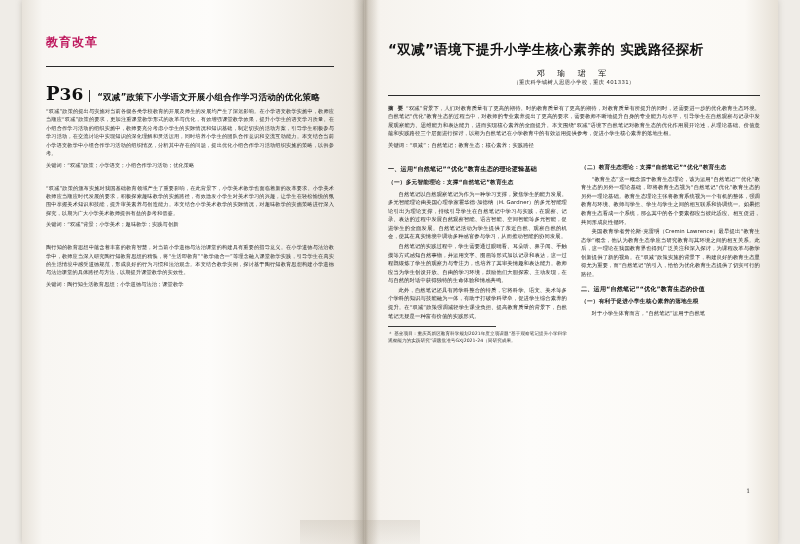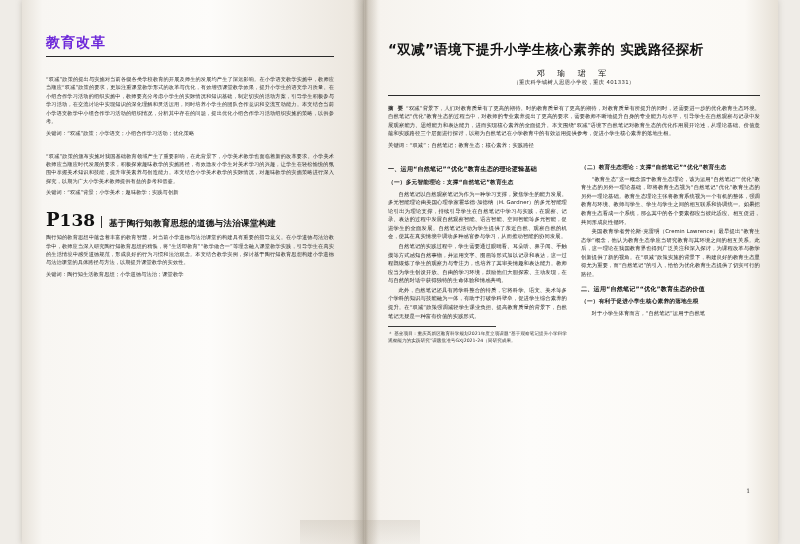--- a/index.html
+++ b/index.html
@@ -65,25 +65,25 @@
 
   
   .left-content {
     position: absolute;
     left: 46px;
     top: 34px;
     width: 288px;
     height: 470px;
   }
   .section-head {
-    font-size: 14px;
+    font-size: 12px;
     font-weight: bold;
     letter-spacing: 1px;
-    color: #6d28d9;
-    margin: 0 0 4px 0;
+    color: #be185d;
+    margin: 0 0 15px 0;
   }
   .head-rule {
     border-bottom: 1.4px solid #2a2a2a;
     width: 288px;
     margin-bottom: 18px;
   }
   .toc-entry {
     margin-bottom: 15px;
   }
   .toc-title-row {
@@ -246,35 +246,35 @@
 
 <div class="spread">
   <div class="paper-left"></div>
   <div class="paper-right"></div>
 
   <div class="left-content cjk">
     <div class="section-head">教育改革</div>
     <div class="head-rule"></div>
 
     <div class="toc-entry">
+      <div class="toc-title-row">
+        <span class="pnum"><span class="pletter">P</span><span>36</span></span>
+        <span class="bar"></span>
+        <span class="toc-title">“双减”政策下小学语文开展小组合作学习活动的优化策略</span>
+      </div>
       <div class="toc-abstract">“双减”政策的提出与实施对当前各级各类学校教育的开展及师生的发展均产生了深远影响。在小学语文教学实施中，教师应当顺应“双减”政策的要求，更加注重课堂教学形式的改革与优化，有效增强课堂教学效果，提升小学生的语文学习质量。在小组合作学习活动的组织实施中，教师要充分考虑小学生的实际情况和知识基础，制定切实的活动方案，引导学生积极参与学习活动，在交流讨论中实现知识的深化理解和灵活运用，同时培养小学生的团队合作意识和交流互动能力。本文结合当前小学语文教学中小组合作学习活动的组织情况，分析其中存在的问题，提出优化小组合作学习活动组织实施的策略，以供参考。</div>
       <div class="toc-keywords">关键词：“双减”政策；小学语文；小组合作学习活动；优化策略</div>
     </div>
 
     <div class="toc-entry">
       <div class="toc-abstract">“双减”政策的颁布实施对我国基础教育领域产生了重要影响，在此背景下，小学美术教学也面临着新的改革要求。小学美术教师应当顺应时代发展的要求，积极探索趣味教学的实施路径，有效激发小学生对美术学习的兴趣，让学生在轻松愉悦的氛围中掌握美术知识和技能，提升审美素养与创造能力。本文结合小学美术教学的实际情况，对趣味教学的实施策略进行深入探究，以期为广大小学美术教师提供有益的参考和借鉴。</div>
       <div class="toc-keywords">关键词：“双减”背景；小学美术；趣味教学；实践与创新</div>
     </div>
 
     <div class="toc-entry">
-      <div class="toc-title-row">
-        <span class="pnum"><span class="pletter">P</span><span>138</span></span>
-        <span class="bar"></span>
-        <span class="toc-title">基于陶行知教育思想的道德与法治课堂构建</span>
-      </div>
       <div class="toc-abstract">陶行知的教育思想中蕴含着丰富的教育智慧，对当前小学道德与法治课堂的构建具有重要的指导意义。在小学道德与法治教学中，教师应当深入研究陶行知教育思想的精髓，将“生活即教育”“教学做合一”等理念融入课堂教学实践，引导学生在真实的生活情境中感受道德规范，形成良好的行为习惯和法治观念。本文结合教学实例，探讨基于陶行知教育思想构建小学道德与法治课堂的具体路径与方法，以期提升课堂教学的实效性。</div>
       <div class="toc-keywords">关键词：陶行知生活教育思想；小学道德与法治；课堂教学</div>
     </div>
   </div>
 
   <div class="right-content cjk">
     <div class="art-title">“双减”语境下提升小学生核心素养的
 实践路径探析</div>
     <div class="art-author">邓 瑜 珺 军</div>
     <div class="art-affil">（重庆科学城树人思恩小学校，重庆  401331）</div>

